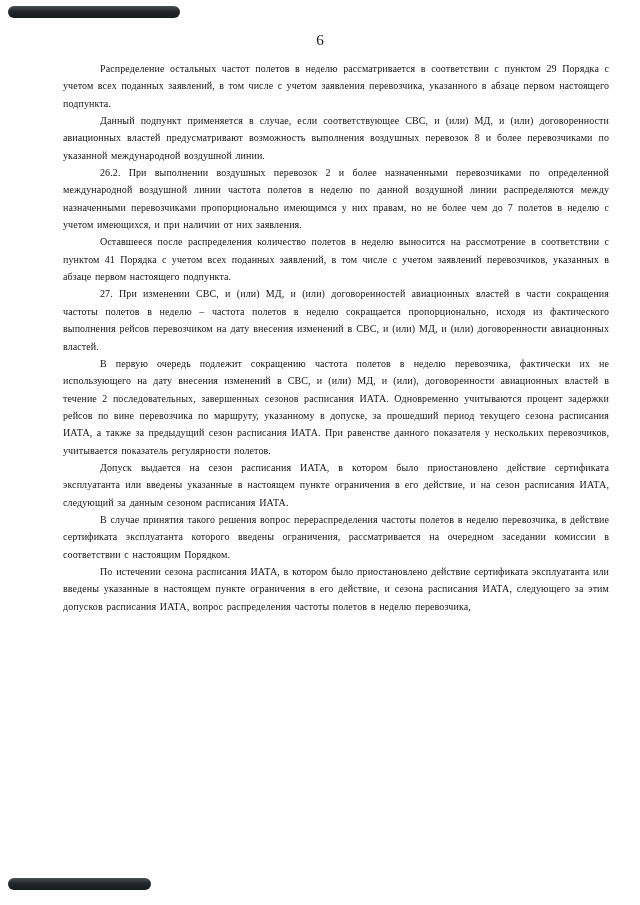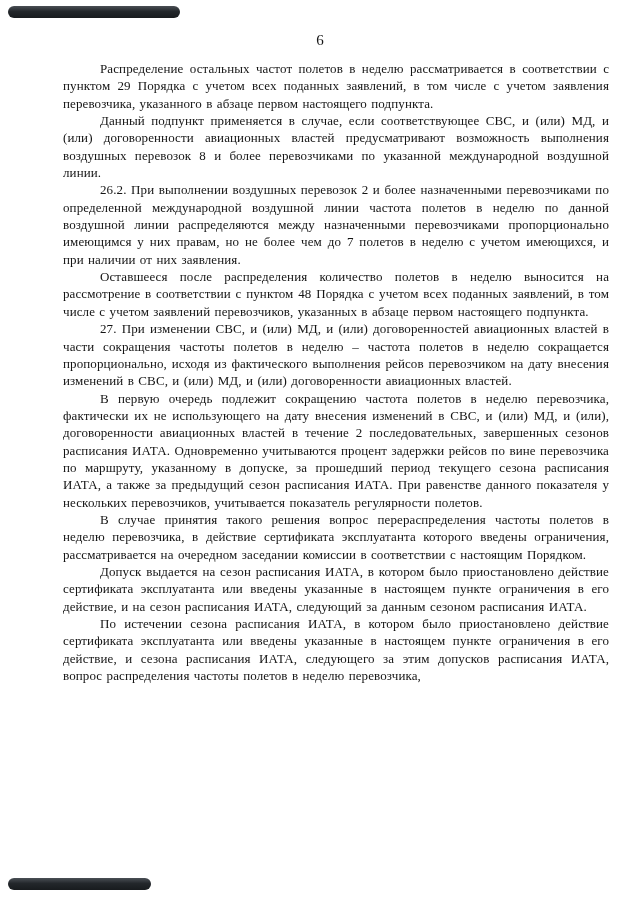--- a/index.html
+++ b/index.html
@@ -41,21 +41,21 @@
     color: #161616;
   }
   .text-block {
     position: absolute;
     top: 60px;
     left: 63px;
     width: 546px;
   }
   .para {
     margin: 0;
-    font-size: 13px;
+    font-size: 10px;
     line-height: 17.35px;
     text-align: justify;
     text-indent: 37px;
     letter-spacing: 0.1px;
     word-spacing: 1px;
     color: #141414;
   }
 </style>
 </head>
 <body>
@@ -63,23 +63,23 @@
 <div>
 
   <div class="scan-bar scan-bar-top"></div>
 
   <div class="page-number">6</div>
 
   <div class="text-block">
     <p class="para">Распределение остальных частот полетов в неделю рассматривается в соответствии с пунктом 29 Порядка с учетом всех поданных заявлений, в том числе с учетом заявления перевозчика, указанного в абзаце первом настоящего подпункта.</p>
     <p class="para">Данный подпункт применяется в случае, если соответствующее СВС, и (или) МД, и (или) договоренности авиационных властей предусматривают возможность выполнения воздушных перевозок 8 и более перевозчиками по указанной международной воздушной линии.</p>
     <p class="para">26.2. При выполнении воздушных перевозок 2 и более назначенными перевозчиками по определенной международной воздушной линии частота полетов в неделю по данной воздушной линии распределяются между назначенными перевозчиками пропорционально имеющимся у них правам, но не более чем до 7 полетов в неделю с учетом имеющихся, и при наличии от них заявления.</p>
-    <p class="para">Оставшееся после распределения количество полетов в неделю выносится на рассмотрение в соответствии с пунктом 48 Порядка с учетом всех поданных заявлений, в том числе с учетом заявлений перевозчиков, указанных в абзаце первом настоящего подпункта.</p>
+    <p class="para">Оставшееся после распределения количество полетов в неделю выносится на рассмотрение в соответствии с пунктом 41 Порядка с учетом всех поданных заявлений, в том числе с учетом заявлений перевозчиков, указанных в абзаце первом настоящего подпункта.</p>
     <p class="para">27. При изменении СВС, и (или) МД, и (или) договоренностей авиационных властей в части сокращения частоты полетов в неделю – частота полетов в неделю сокращается пропорционально, исходя из фактического выполнения рейсов перевозчиком на дату внесения изменений в СВС, и (или) МД, и (или) договоренности авиационных властей.</p>
     <p class="para">В первую очередь подлежит сокращению частота полетов в неделю перевозчика, фактически их не использующего на дату внесения изменений в СВС, и (или) МД, и (или), договоренности авиационных властей в течение 2 последовательных, завершенных сезонов расписания ИАТА. Одновременно учитываются процент задержки рейсов по вине перевозчика по маршруту, указанному в допуске, за прошедший период текущего сезона расписания ИАТА, а также за предыдущий сезон расписания ИАТА. При равенстве данного показателя у нескольких перевозчиков, учитывается показатель регулярности полетов.</p>
+    <p class="para">Допуск выдается на сезон расписания ИАТА, в котором было приостановлено действие сертификата эксплуатанта или введены указанные в настоящем пункте ограничения в его действие, и на сезон расписания ИАТА, следующий за данным сезоном расписания ИАТА.</p>
     <p class="para">В случае принятия такого решения вопрос перераспределения частоты полетов в неделю перевозчика, в действие сертификата эксплуатанта которого введены ограничения, рассматривается на очередном заседании комиссии в соответствии с настоящим Порядком.</p>
-    <p class="para">Допуск выдается на сезон расписания ИАТА, в котором было приостановлено действие сертификата эксплуатанта или введены указанные в настоящем пункте ограничения в его действие, и на сезон расписания ИАТА, следующий за данным сезоном расписания ИАТА.</p>
     <p class="para">По истечении сезона расписания ИАТА, в котором было приостановлено действие сертификата эксплуатанта или введены указанные в настоящем пункте ограничения в его действие, и сезона расписания ИАТА, следующего за этим допусков расписания ИАТА, вопрос распределения частоты полетов в неделю перевозчика,</p>
   </div>
 
   <div class="scan-bar scan-bar-bottom"></div>
 
 </div>
 
 </body></html>

